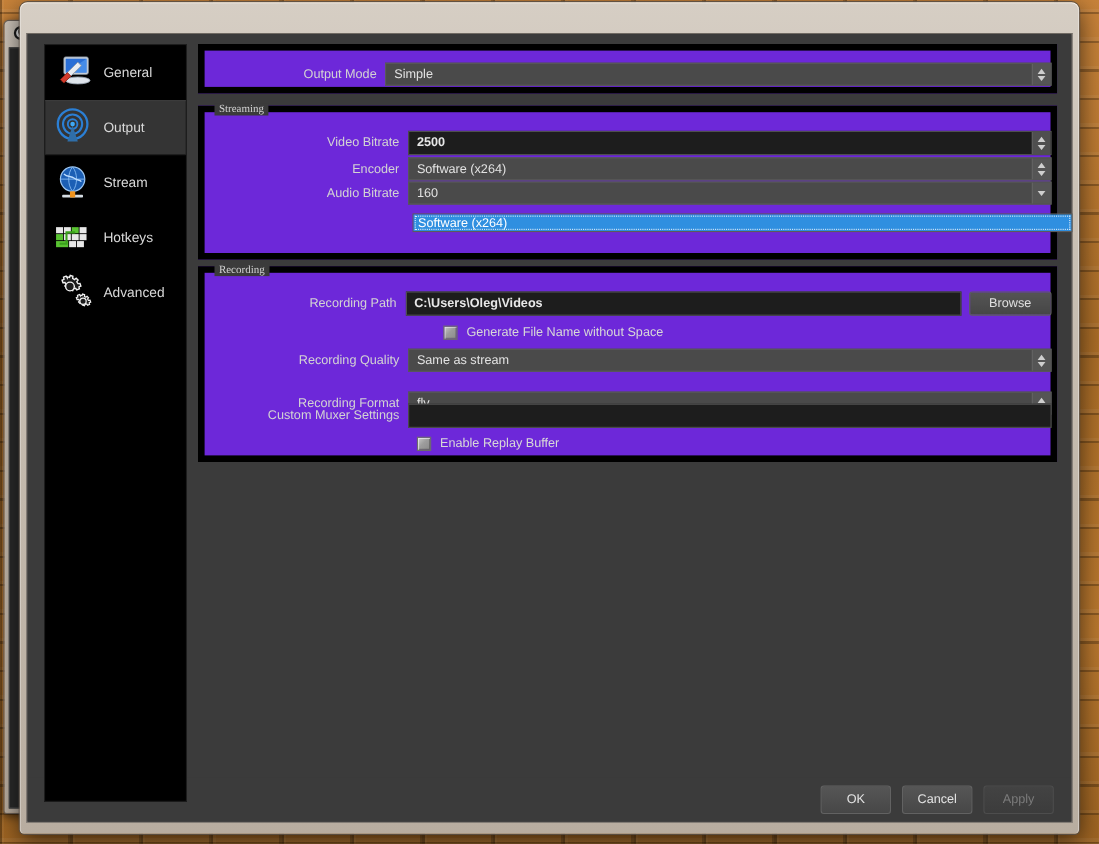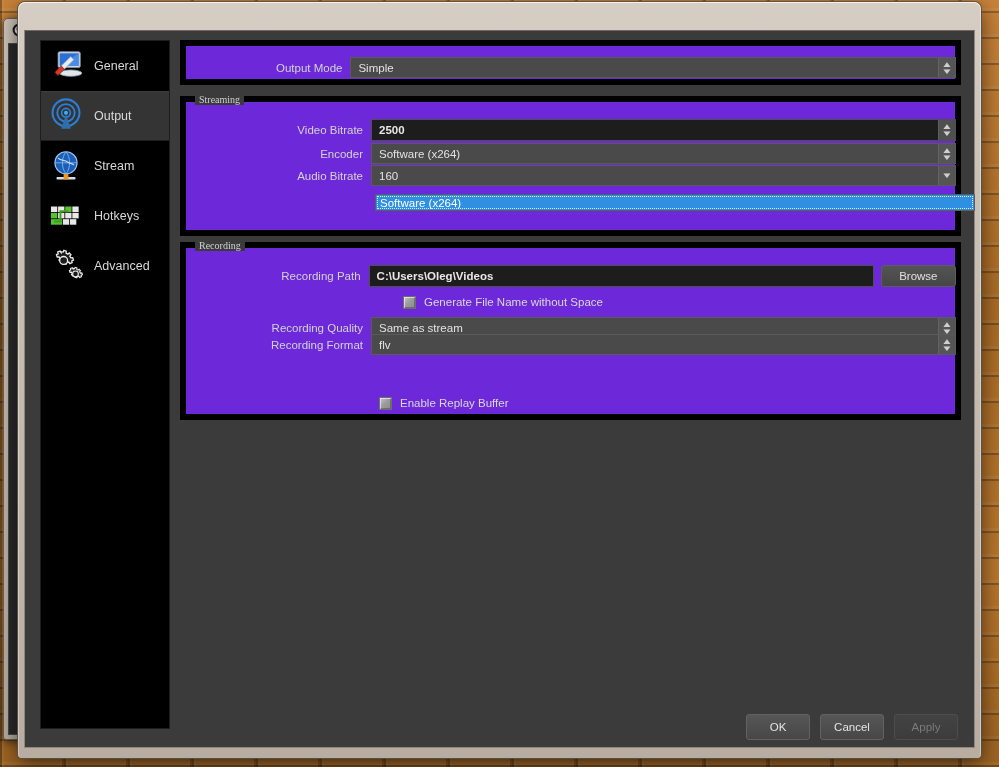--- a/index.html
+++ b/index.html
@@ -540,31 +540,37 @@
               <div class="lbl" style="width:185px;">Recording Quality</div>
               <div class="combo" style="width:585px;">
                 <span>Same as stream</span>
                 <div class="spin">
                     <span>▲</span>
                     <span>▼</span>
                   </div>
               </div>
             </div>
 
-            <div class="row" style="left:0; top:86px; width:770px;">
+            <div class="row" style="left:0; top:108px; width:770px;">
               <div class="lbl" style="width:185px;">Recording Format</div>
               <div class="combo" style="width:585px;">
                 <span>flv</span>
                 <div class="spin">
                     <span>▲</span>
                     <span>▼</span>
                   </div>
               </div>
             </div>
 
+            <div class="row" style="left:0; top:119px; width:770px;">
+              <div class="lbl" style="width:185px;">Custom Muxer Settings</div>
+              <div class="ledit" style="width:585px;">
+                <span></span>
+              </div>
+            </div>
 
             <div class="cbrow" style="left:193px; top:146px;">
               <div class="cbox"></div>
               <div class="cbtext">Enable Replay Buffer</div>
             </div>
           </div>
         </div>
 
         <div id="dropdown-popup">
           <div class="dd-item selected">Software (x264)</div>

